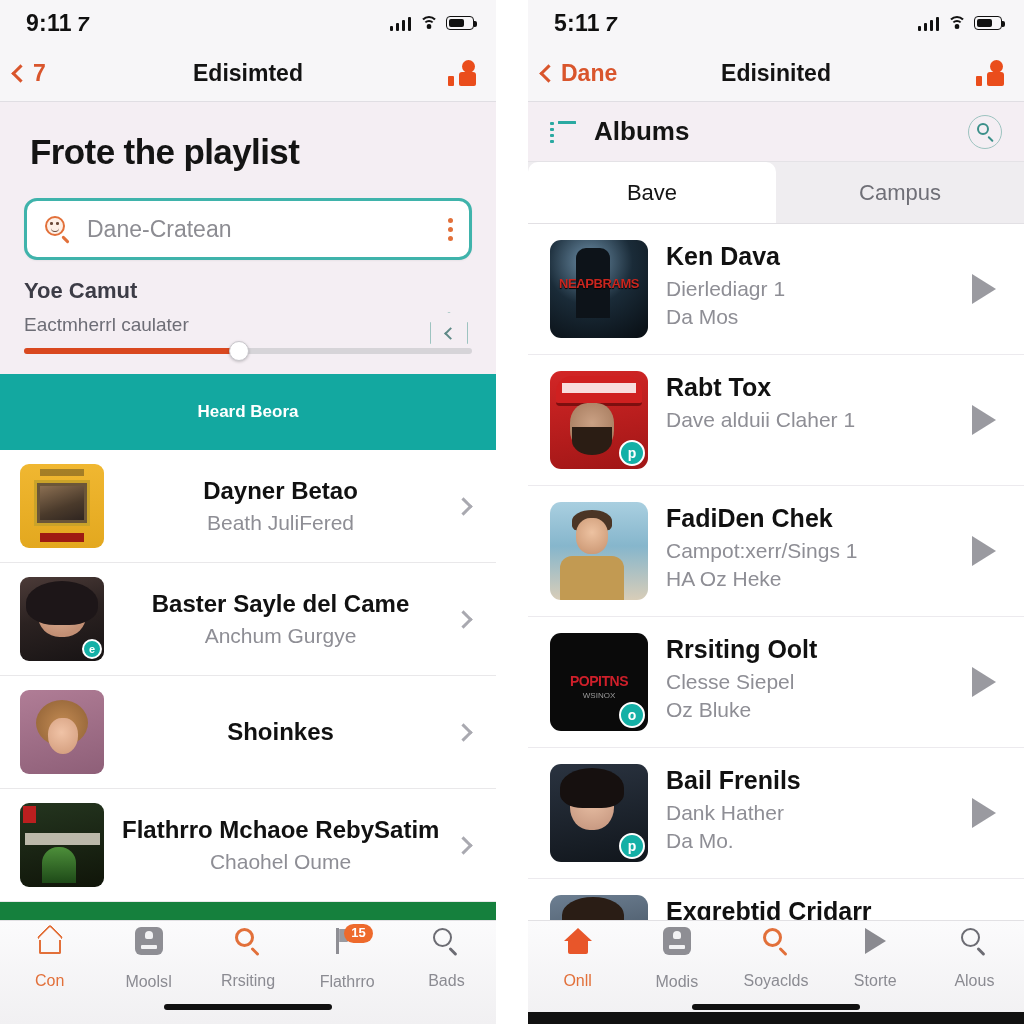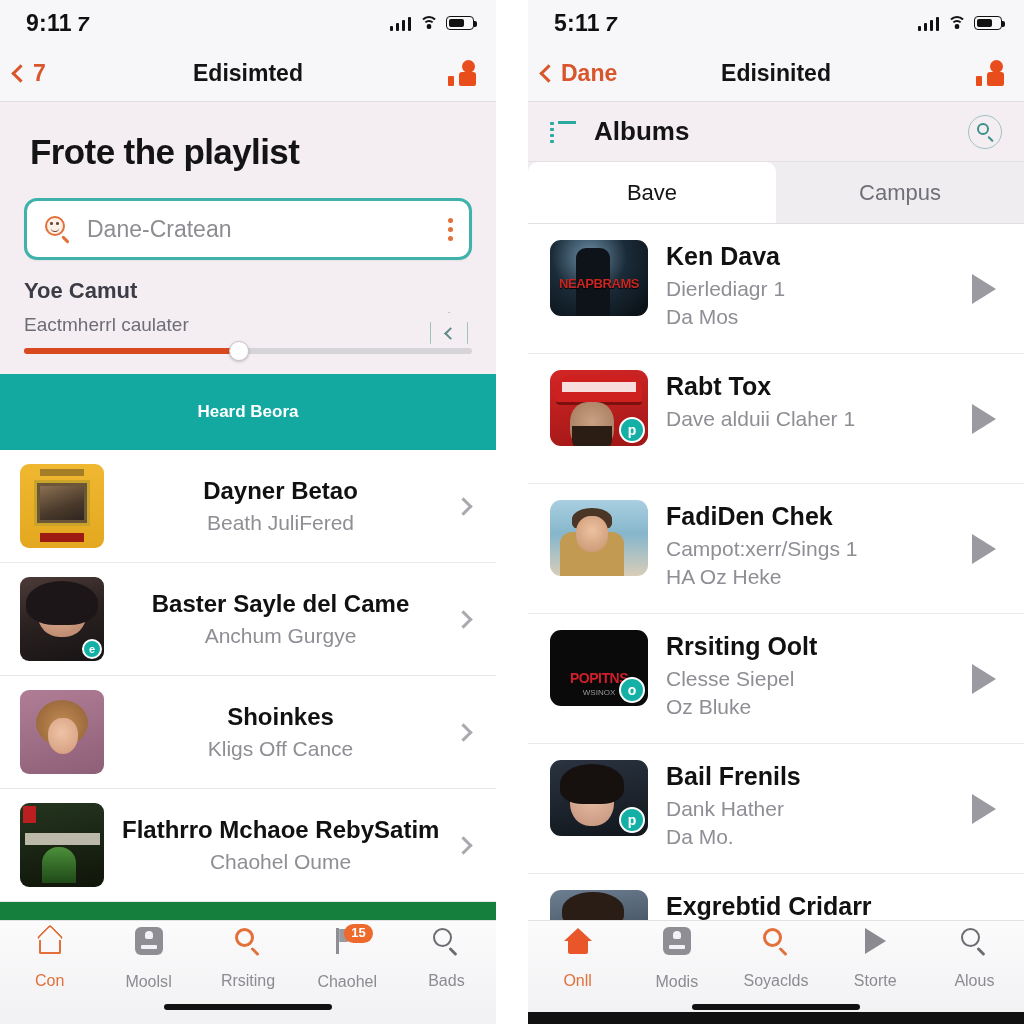--- a/index.html
+++ b/index.html
@@ -209,21 +209,21 @@
   .seg.active{background:#fff;color:#141414;border-radius:10px 10px 0 0;}
 
   .rrow { display:flex; align-items:flex-start; gap:18px; padding: 16px 24px 16px 22px;
     border-bottom:1px solid #eceaee; min-height:130px; cursor:pointer;}
   .rrow .txt{flex:1;min-width:0;padding-top:2px;}
   .rrow .t1{font-size:25px;font-weight:700;color:#111;white-space:nowrap;overflow:hidden;}
   .rrow .t2{font-size:21px;color:#8e8e95;margin-top:6px;white-space:nowrap;overflow:hidden;}
   .rrow .t3{font-size:21px;color:#8e8e95;margin-top:4px;white-space:nowrap;overflow:hidden;}
   .rplay{width:0;height:0;border-left:24px solid #9a9aa0;border-top:15px solid transparent;border-bottom:15px solid transparent;
     flex:none;align-self:center;margin-right:4px;}
-  .rthumb{width:98px;height:76px;border-radius:11px;flex:none;position:relative;overflow:hidden;}
+  .rthumb{width:98px;height:98px;border-radius:11px;flex:none;position:relative;overflow:hidden;}
   .rrow .vbadge{width:26px;height:26px;font-size:14px;right:3px;bottom:3px;}
   .clipped{max-height:56px;overflow:hidden;}
   .bottom-bar-black{position:absolute;left:0;right:0;bottom:0;height:12px;background:#111;}
 </style>
 </head>
 <body>
 
 <div class="stage">
 
   <div class="panel left">
@@ -325,21 +325,20 @@
           <div class="t1">Baster Sayle del Came</div>
           <div class="t2">Anchum Gurgye</div>
         </div>
         <span class="chev-r"></span>
       </div>
 
       <div class="lrow">
         <div class="thumb art-curly"></div>
         <div class="txt">
           <div class="t1">Shoinkes</div>
-          <div class="t2">Kligs Off Cance</div>
         </div>
         <span class="chev-r"></span>
       </div>
 
       <div class="lrow">
         <div class="thumb art-dark">
           <span class="badge"></span>
             <span class="txt1"></span>
             <span class="door"></span>
         </div>
@@ -373,21 +372,21 @@
               <span class="h"></span>
             </span>
           <span class="lbl">Rrsiting</span>
         </div>
         <div class="tab">
           <span class="icn flag">
             <span class="pole"></span>
               <span class="cloth"></span>
             <span class="cnt-badge">15</span>
           </span>
-          <span class="lbl">Chaohel</span>
+          <span class="lbl">Flathrro</span>
         </div>
         <div class="tab">
           <span class="icn mag3">
               <span class="r"></span>
               <span class="h"></span>
             </span>
           <span class="lbl">Bads</span>
         </div>
       </div>
       <div class="homebar"></div>

